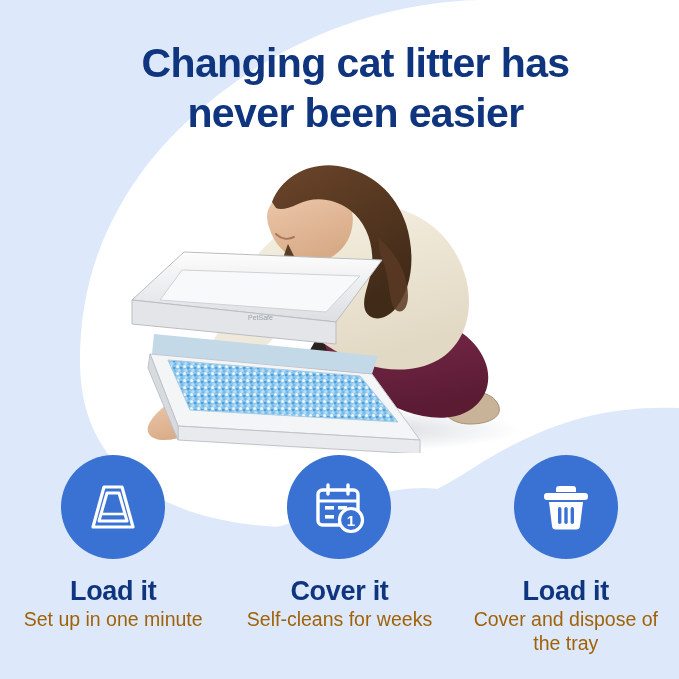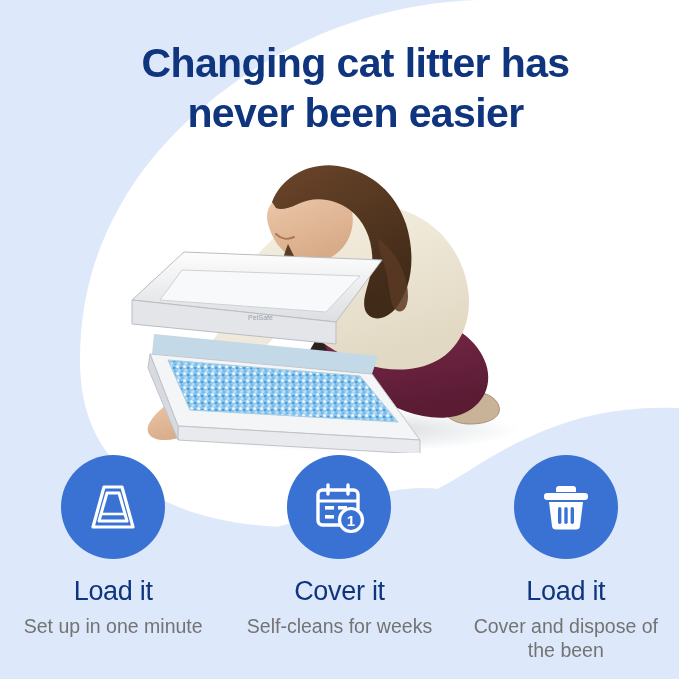--- a/index.html
+++ b/index.html
@@ -85,28 +85,27 @@
     border-radius: 50%;
     background: #3a72d4;
     display: flex;
     align-items: center;
     justify-content: center;
     margin-bottom: 18px;
   }
   .badge svg { display: block; }
   .feat-title {
     color: #10357f;
-    font-weight: normal;
+    font-weight: bold;
     font-size: 27px;
     line-height: 1.1;
     letter-spacing: -0.3px;
-    margin-bottom: 7px;
   }
   .feat-desc {
-    color: #737373;
+    color: #a16207;
     font-size: 19.5px;
     line-height: 1.26;
     font-weight: normal;
     max-width: 190px;
   }
 </style>
 </head>
 <body>
 
 <div id="stage">
@@ -309,17 +308,17 @@
         <svg width="56" height="56" viewBox="0 0 56 56">
           <path fill="#ffffff" d="M 21,7 h 14 a 3,3 0 0 1 3,3 v 3 h -20 v -3 a 3,3 0 0 1 3,-3 z"></path>
           <rect x="6" y="14" width="44" height="7" rx="3.2" fill="#ffffff"></rect>
           <path fill="#ffffff" d="M 11,23 h 34 l -3,24 a 4,4 0 0 1 -4,3.6 h -20 a 4,4 0 0 1 -4,-3.6 z"></path>
           <rect x="20" y="28" width="3.4" height="17" rx="1.7" fill="#3a72d4"></rect>
           <rect x="26.3" y="28" width="3.4" height="17" rx="1.7" fill="#3a72d4"></rect>
           <rect x="32.6" y="28" width="3.4" height="17" rx="1.7" fill="#3a72d4"></rect>
         </svg>
       </div>
       <div class="feat-title">Load it</div>
-      <div class="feat-desc">Cover and dispose of the been</div>
+      <div class="feat-desc">Cover and dispose of the tray</div>
     </div>
 
   </div>
 </div>
 
 </body></html>

